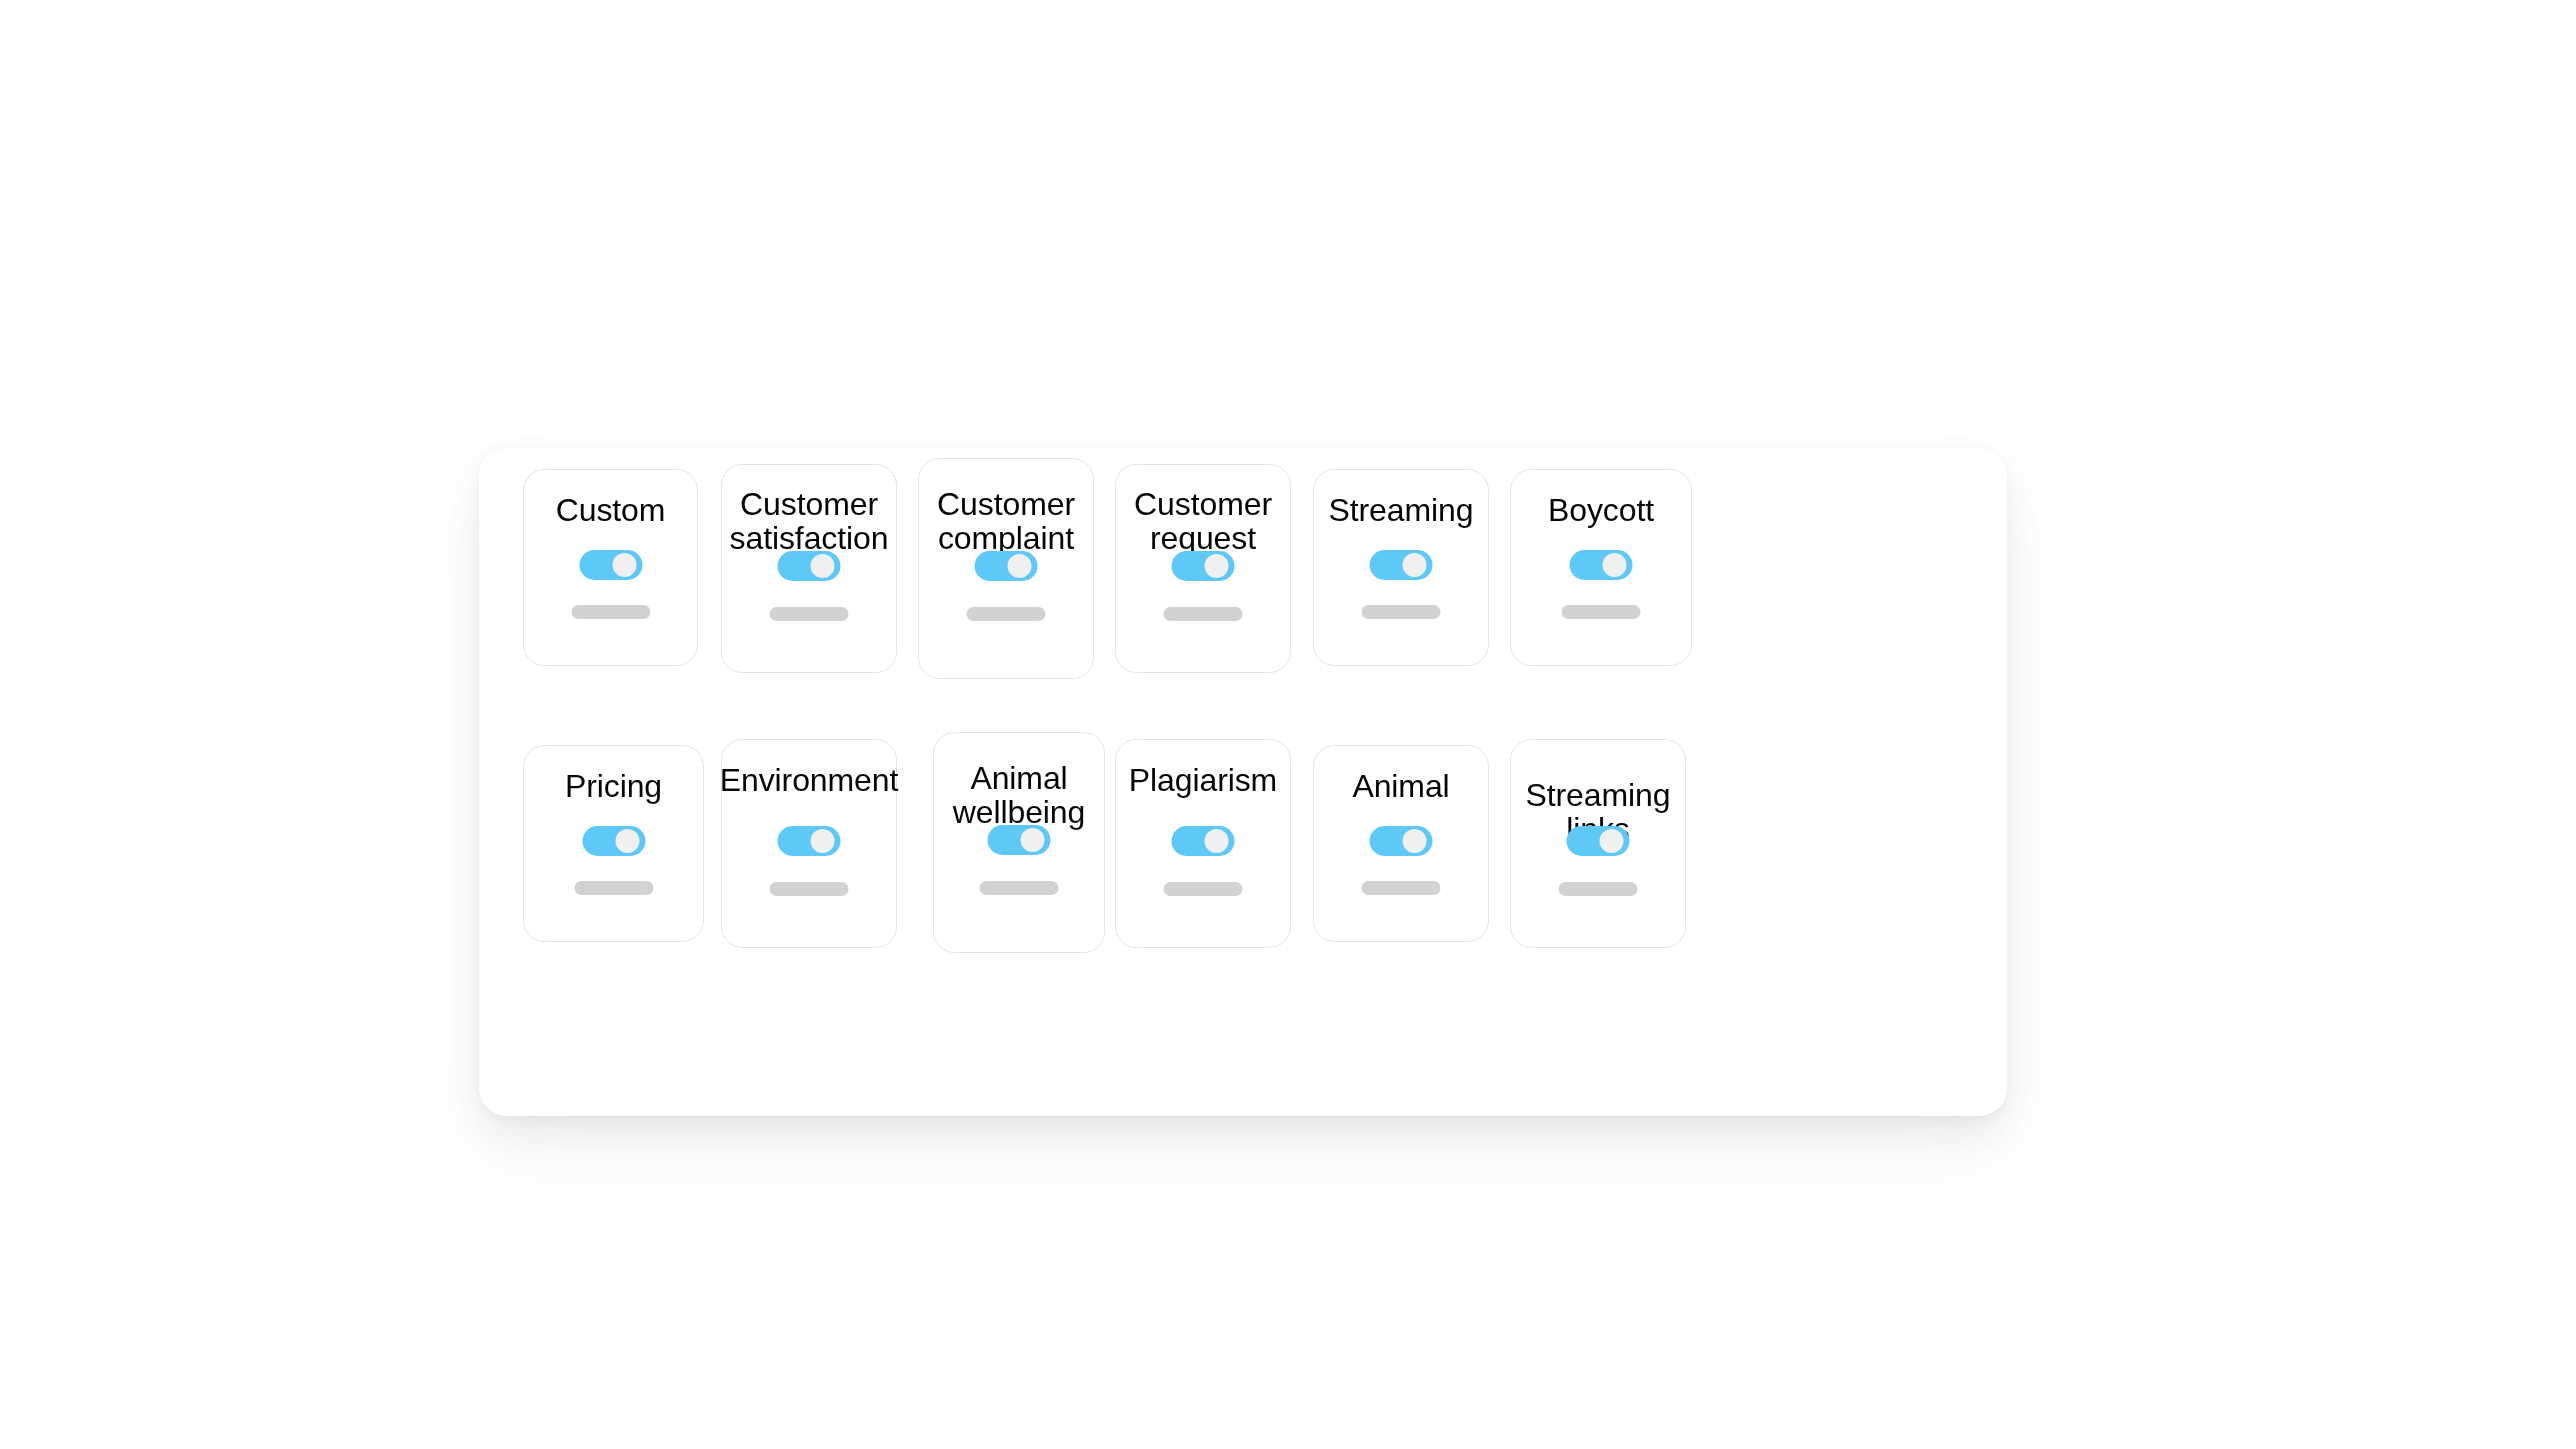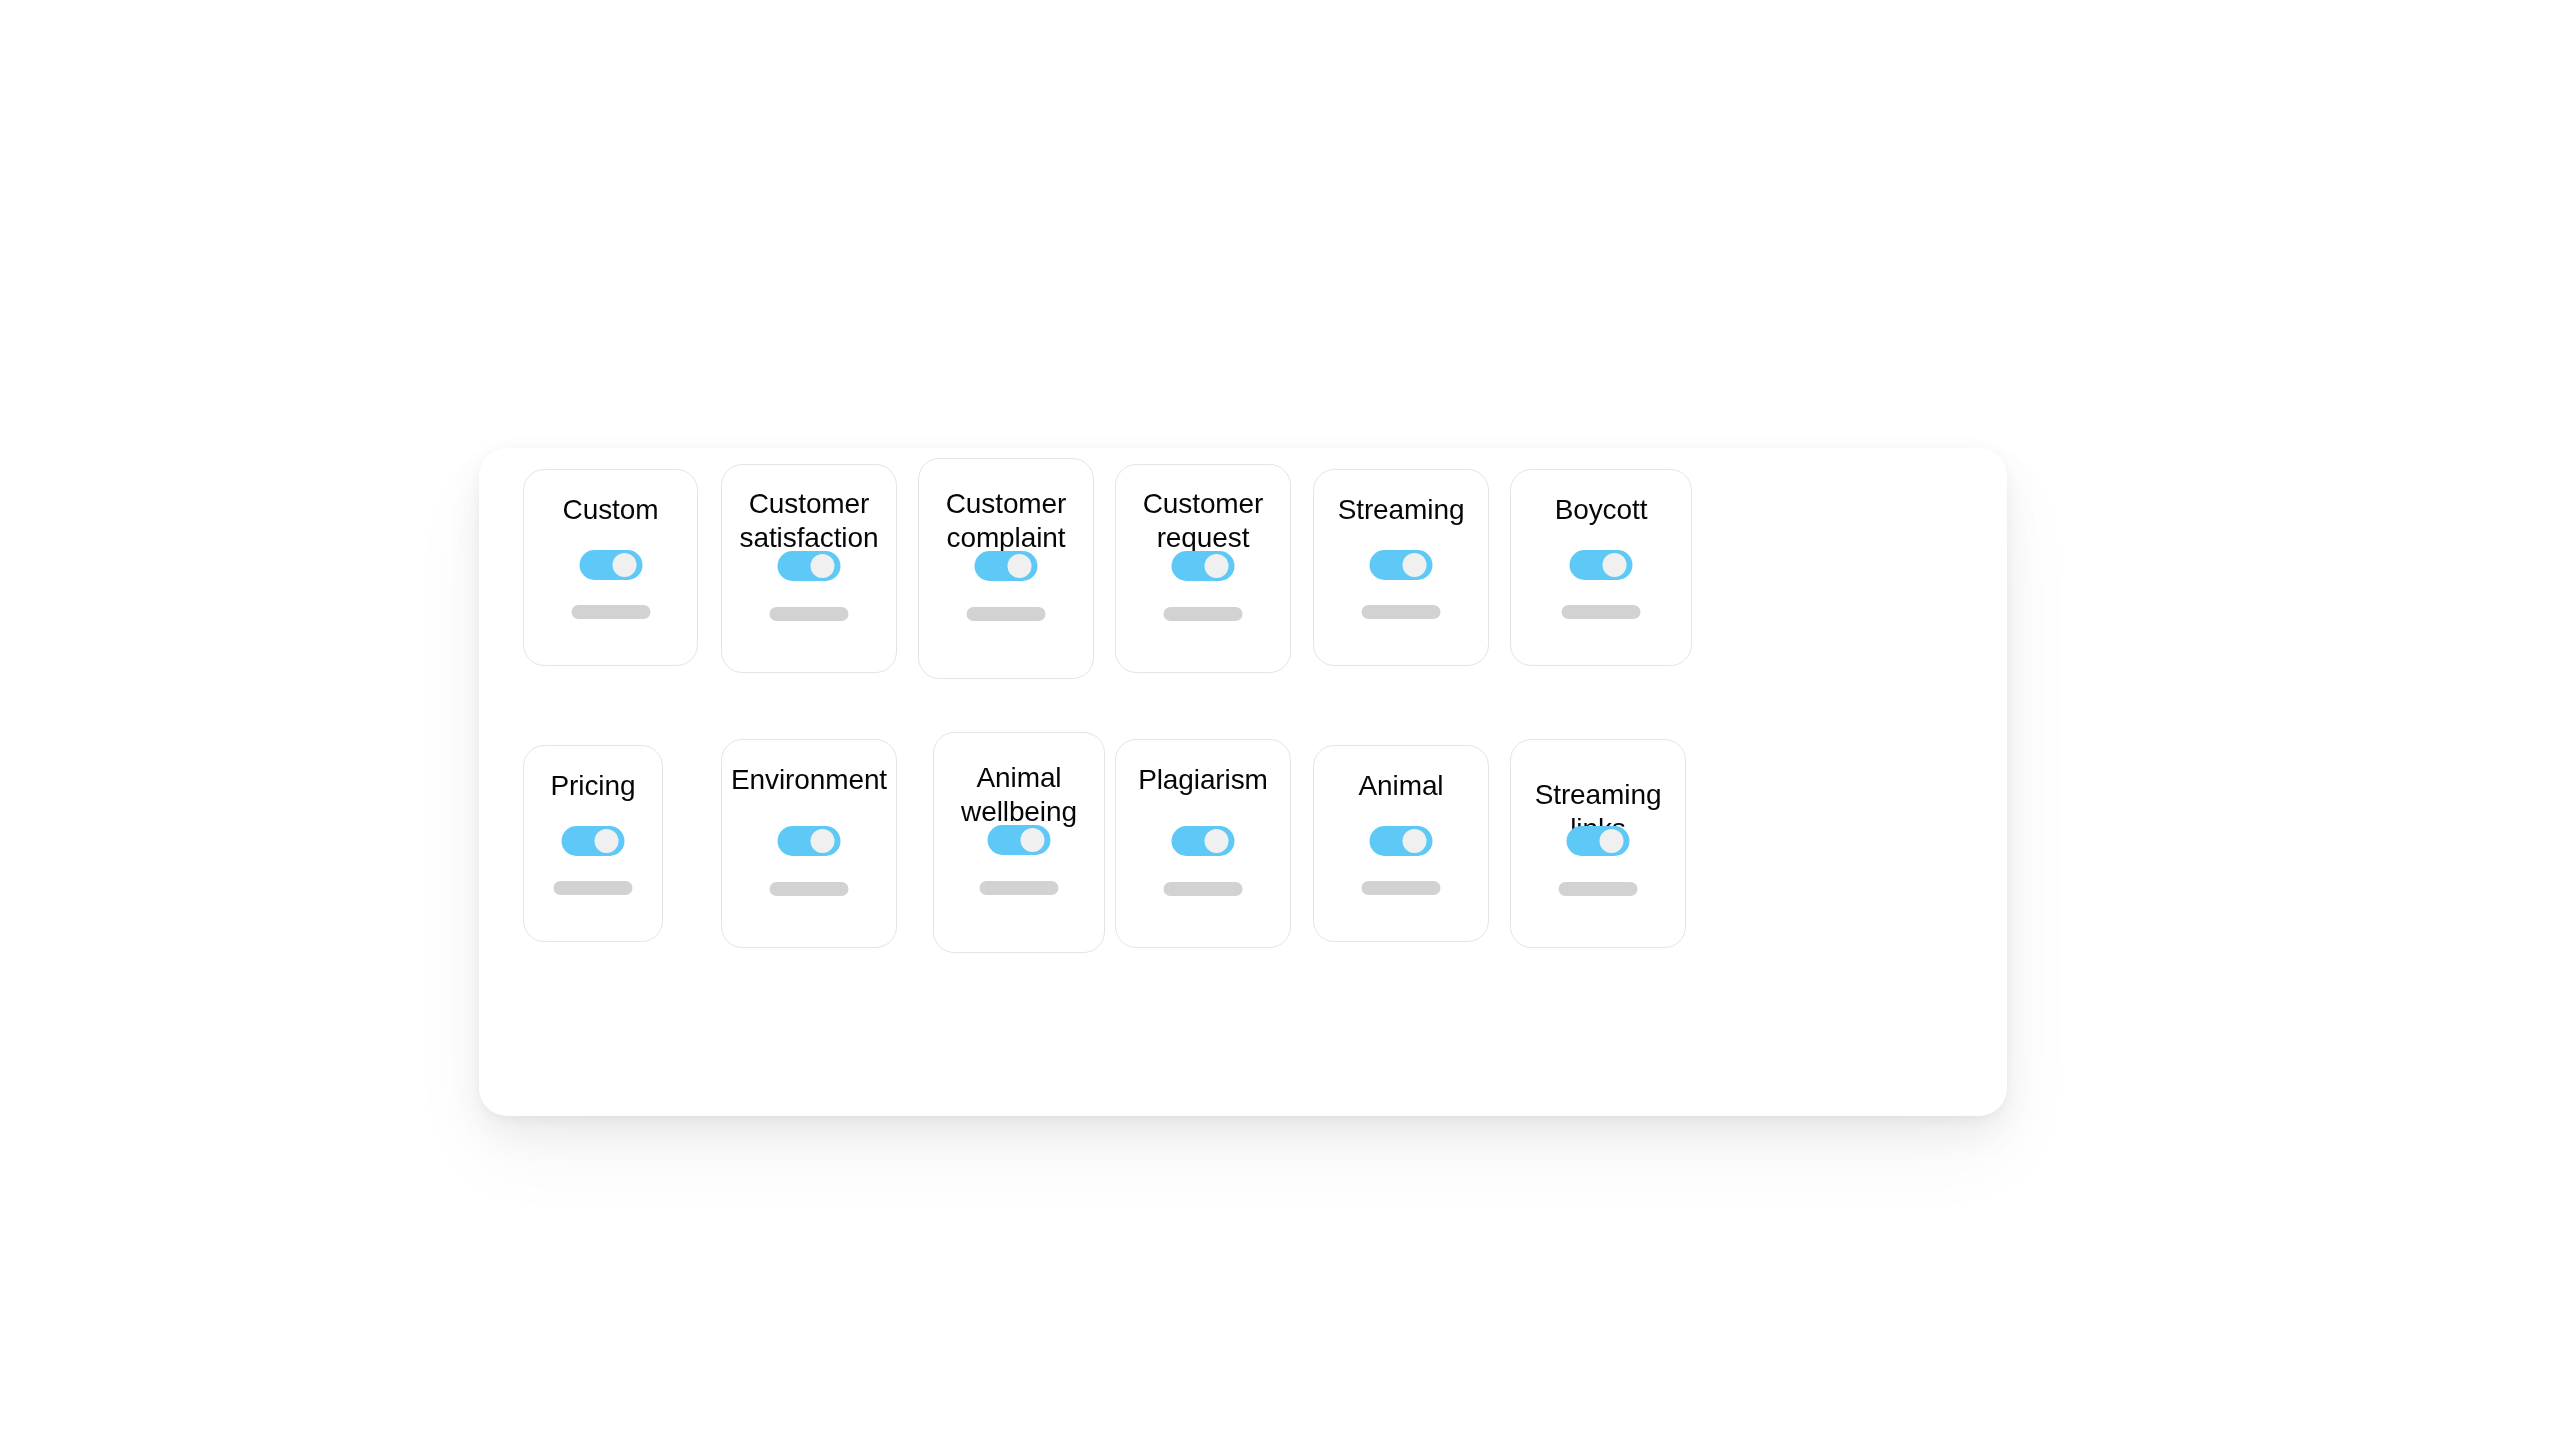--- a/index.html
+++ b/index.html
@@ -48,21 +48,21 @@
     box-sizing: border-box;
     background: #ffffff;
     border: 1.3px solid #e4e4e4;
     border-radius: 21.4px;
     display: flex;
     flex-direction: column;
     align-items: center;
   }
 
   .card-title {
-    font-size: 28px;
+    font-size: 32px;
     line-height: 34px;
     color: #060606;
     font-weight: 400;
     text-align: center;
     letter-spacing: -0.1px;
     white-space: pre-line;
     padding: 0 6.3px;
   }
 
   
@@ -138,21 +138,21 @@
           </div>
           <div class="placeholder-bar" style="position: absolute; top: 135px; left: 50%; transform: translateX(-50%);"></div>
         </div>
         <div class="card" style="left: 1031px; top: 21.4px; width: 182px; height: 197px;">
           <div class="card-title" style="margin-top: 22.6px;">Boycott</div>
           <div class="toggle" style="position: absolute; top: 80px; left: 50%; transform: translateX(-50%);">
             <div class="toggle-knob"></div>
           </div>
           <div class="placeholder-bar" style="position: absolute; top: 135px; left: 50%; transform: translateX(-50%);"></div>
         </div>
-        <div class="card" style="left: 44px; top: 297px; width: 140px; height: 197px;">
+        <div class="card" style="left: 44px; top: 297px; width: 181px; height: 197px;">
           <div class="card-title" style="margin-top: 22.6px;">Pricing</div>
           <div class="toggle" style="position: absolute; top: 80px; left: 50%; transform: translateX(-50%);">
             <div class="toggle-knob"></div>
           </div>
           <div class="placeholder-bar" style="position: absolute; top: 135px; left: 50%; transform: translateX(-50%);"></div>
         </div>
         <div class="card" style="left: 242px; top: 291px; width: 176px; height: 209px;">
           <div class="card-title" style="margin-top: 22.6px;">Environment</div>
           <div class="toggle" style="position: absolute; top: 86px; left: 50%; transform: translateX(-50%);">
             <div class="toggle-knob"></div>

